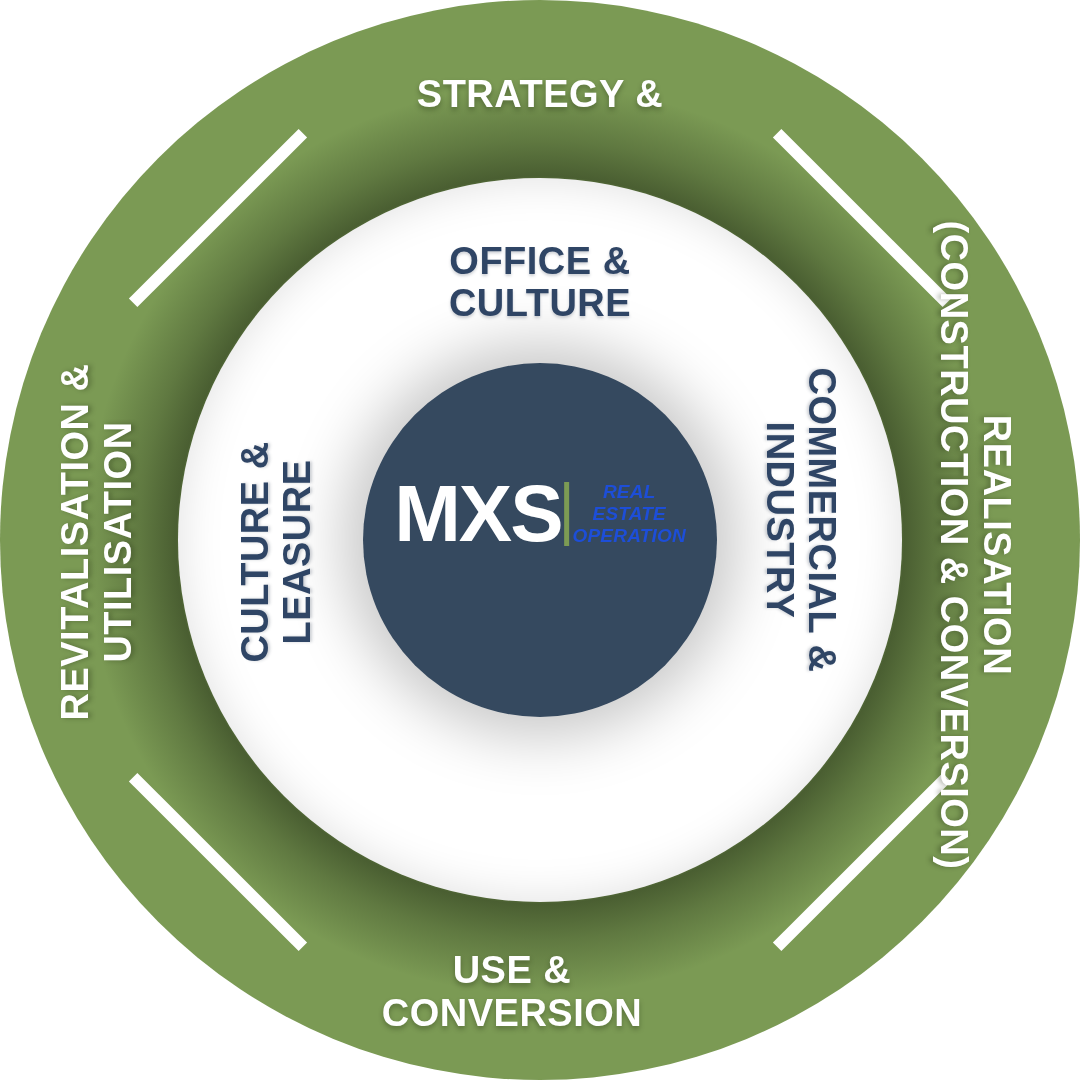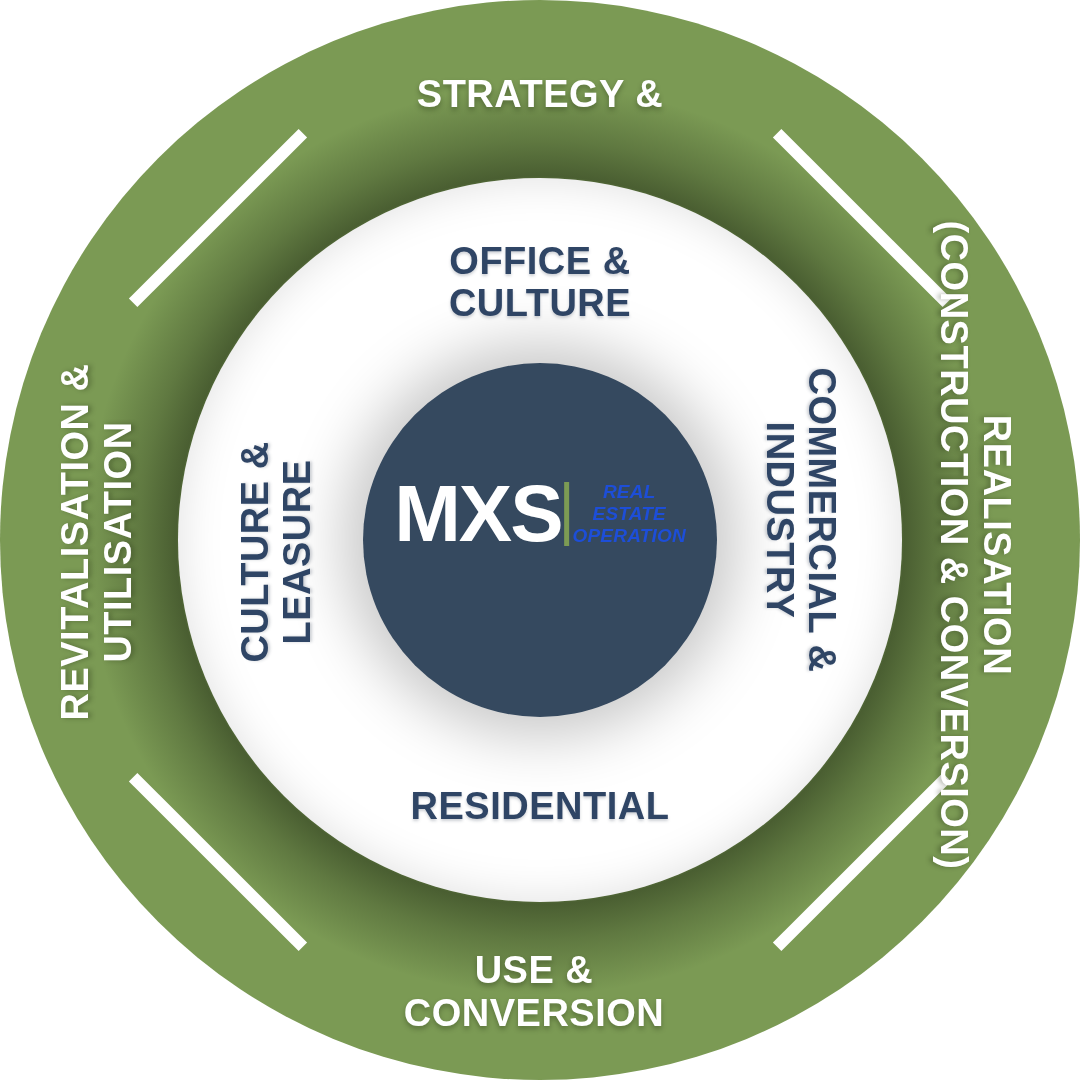--- a/index.html
+++ b/index.html
@@ -133,43 +133,40 @@
 
   <div class="label outer-label" style="left:540px; top:94px;">
     <div>STRATEGY &amp;</div>
   </div>
 
   <div class="label outer-label rot-cw" style="left:975px; top:545px;">
     <div>REALISATION</div>
     <div>(CONSTRUCTION &amp; CONVERSION)</div>
   </div>
 
-  <div class="label outer-label" style="left:534px; top:992px;">
+  <div class="label outer-label" style="left:512px; top:992px;">
     <div>USE &amp;</div>
     <div>CONVERSION</div>
   </div>
 
   <div class="label outer-label rot-ccw" style="left:97px; top:542px;">
     <div>REVITALISATION &amp;</div>
     <div>UTILISATION</div>
   </div>
 
   <div class="label inner-label" style="left:540px; top:282px;">
     <div>OFFICE &amp;</div>
     <div>CULTURE</div>
   </div>
 
   <div class="label inner-label rot-cw" style="left:801px; top:520px;">
     <div>COMMERCIAL &amp;</div>
     <div>INDUSTRY</div>
   </div>
 
-  <div class="label inner-label" style="left:540px; top:806px;">
-    <div>RESIDENTIAL</div>
-  </div>
 
   <div class="label inner-label rot-ccw" style="left:276px; top:552px;">
     <div>CULTURE &amp;</div>
     <div>LEASURE</div>
   </div>
 
   <div class="logo">
     <div class="brand">MXS</div>
     <div class="logo-divider"></div>
     <div class="logo-sub">

